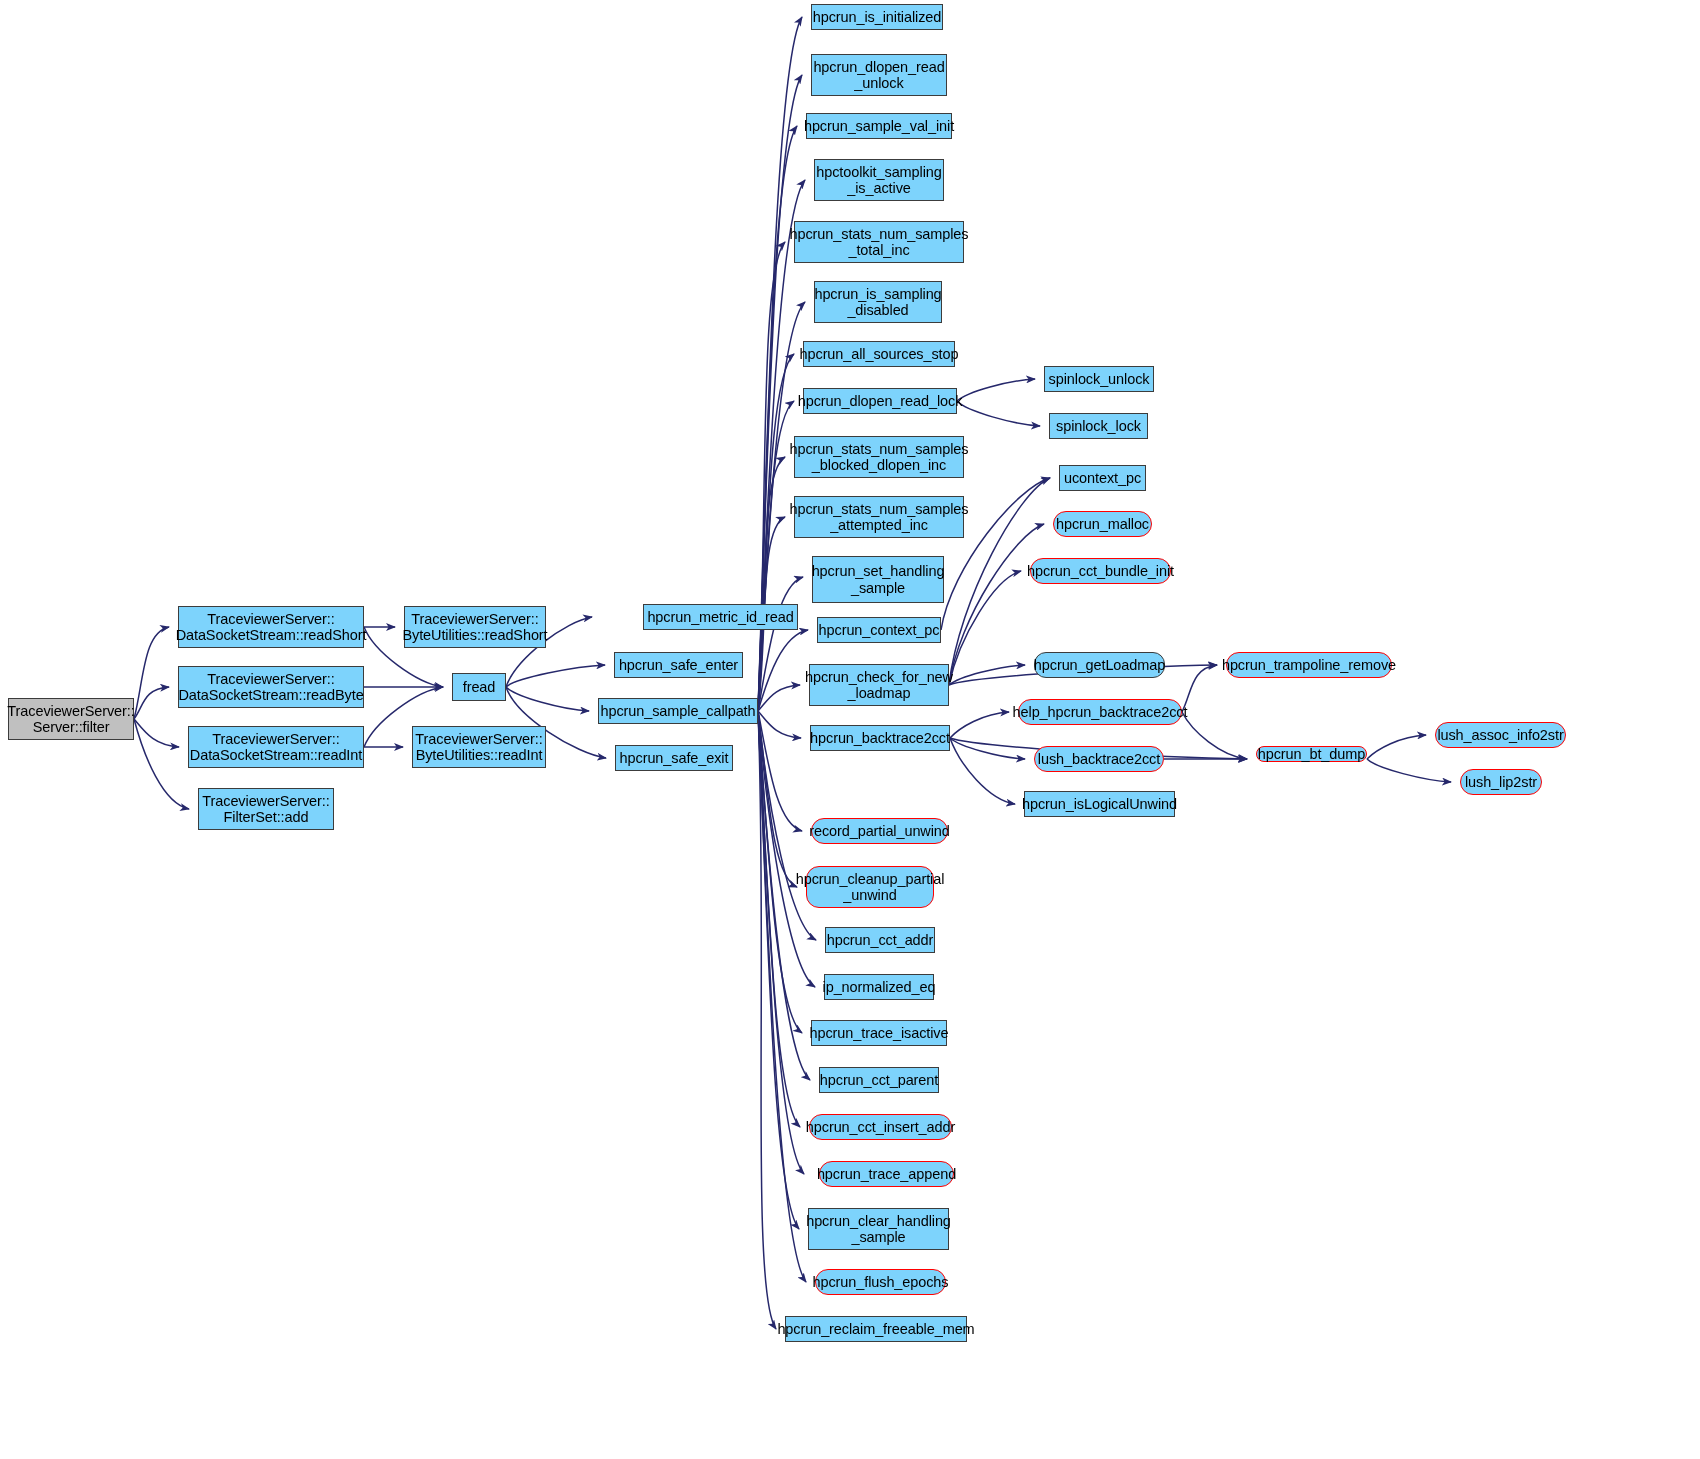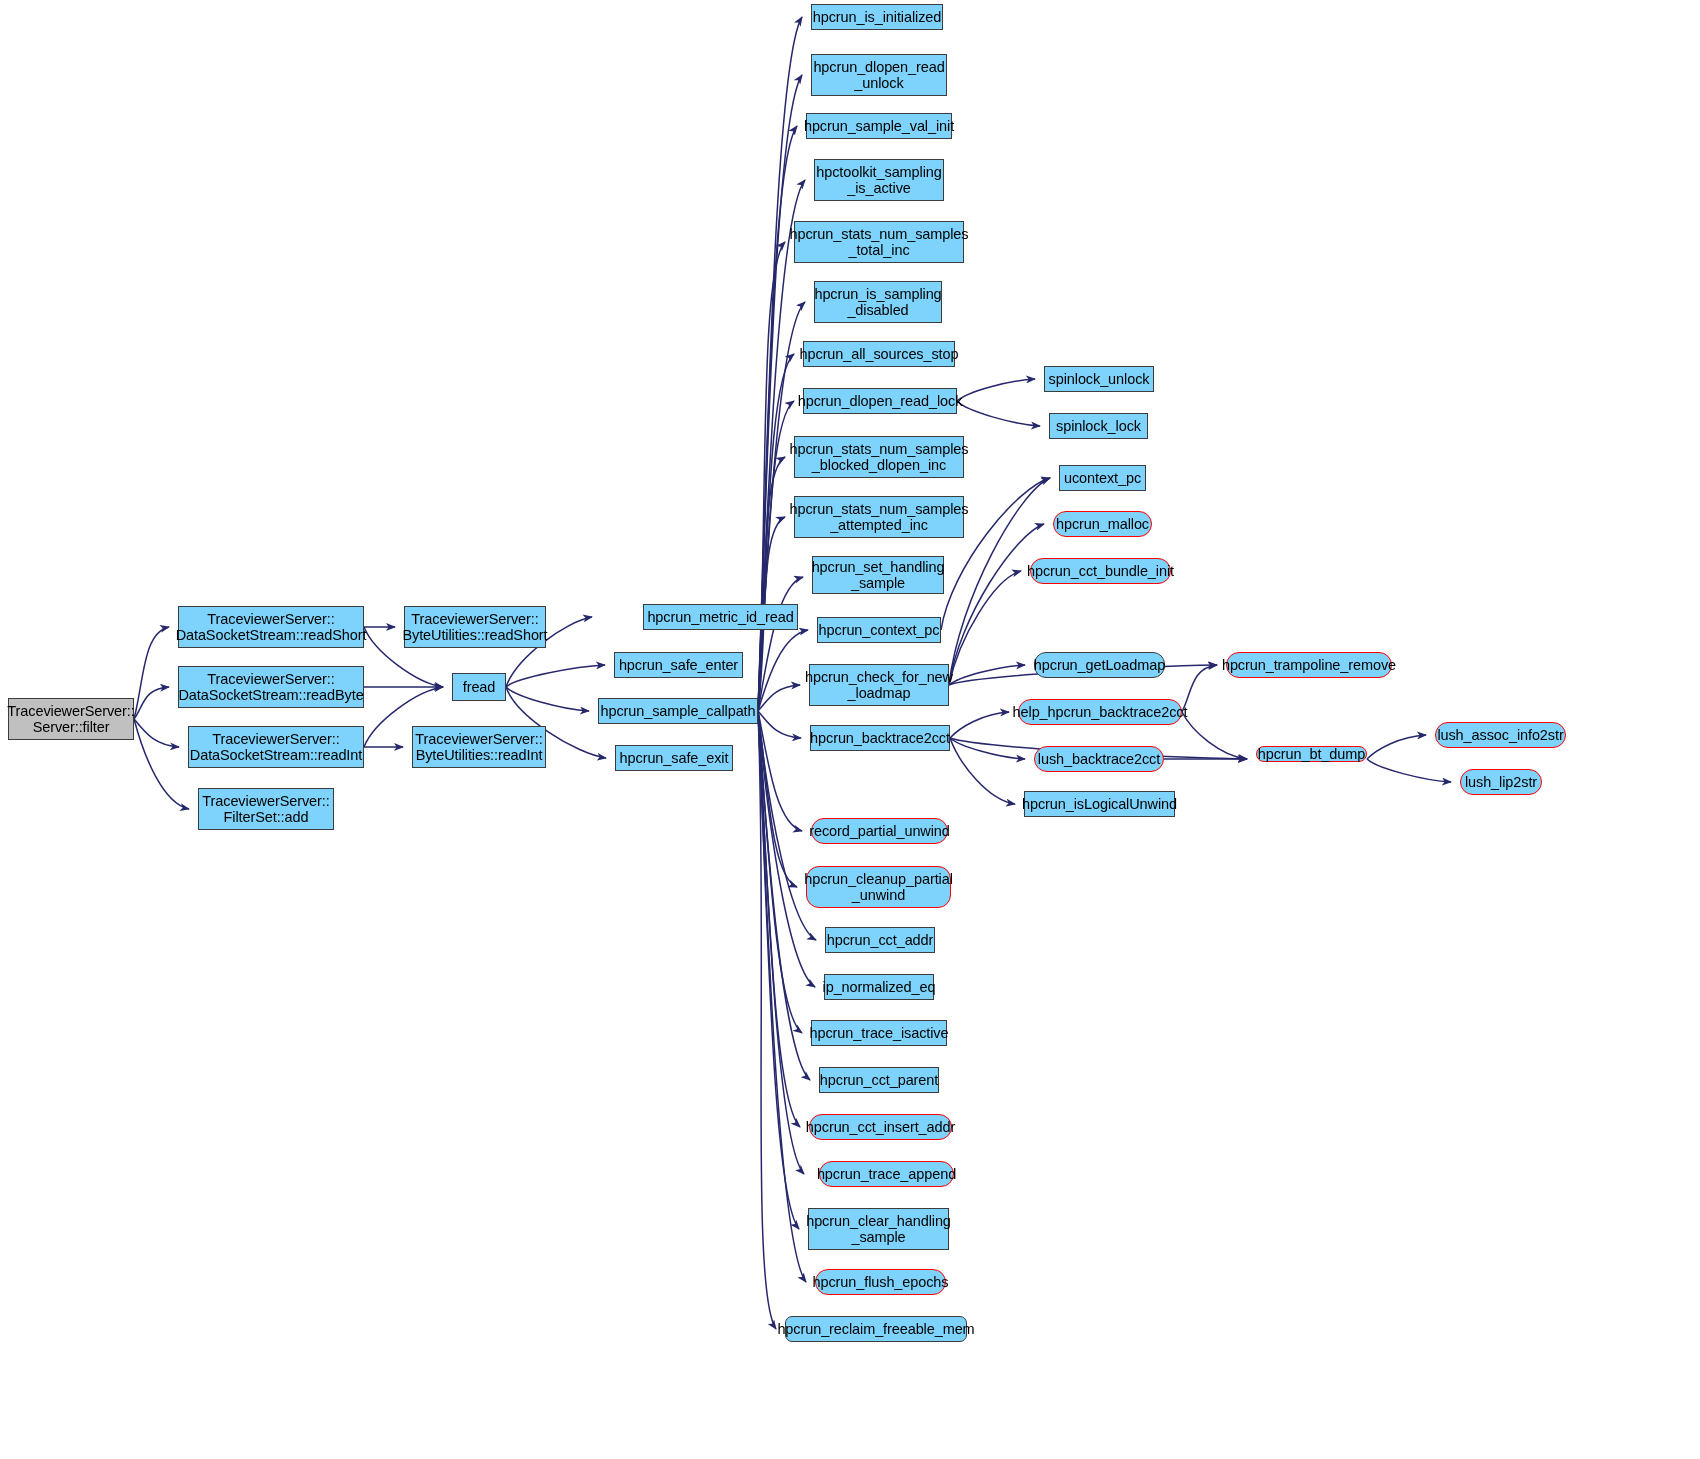--- a/index.html
+++ b/index.html
@@ -146,39 +146,39 @@
       <div class="node" style="left: 794px; top: 221px; width: 170px; height: 42px;">hpcrun_stats_num_samples
 _total_inc</div>
       <div class="node" style="left: 814px; top: 281px; width: 128px; height: 42px;">hpcrun_is_sampling
 _disabled</div>
       <div class="node" style="left: 803px; top: 341px; width: 152px; height: 26px;">hpcrun_all_sources_stop</div>
       <div class="node" style="left: 803px; top: 388px; width: 154px; height: 26px;">hpcrun_dlopen_read_lock</div>
       <div class="node" style="left: 794px; top: 436px; width: 170px; height: 42px;">hpcrun_stats_num_samples
 _blocked_dlopen_inc</div>
       <div class="node" style="left: 794px; top: 496px; width: 170px; height: 42px;">hpcrun_stats_num_samples
 _attempted_inc</div>
-      <div class="node" style="left: 812px; top: 556px; width: 132px; height: 38px;">hpcrun_set_handling
+      <div class="node" style="left: 812px; top: 556px; width: 132px; height: 47px;">hpcrun_set_handling
 _sample</div>
       <div class="node" style="left: 817px; top: 617px; width: 124px; height: 26px;">hpcrun_context_pc</div>
       <div class="node" style="left: 809px; top: 664px; width: 140px; height: 42px;">hpcrun_check_for_new
 _loadmap</div>
       <div class="node" style="left: 810px; top: 725px; width: 140px; height: 26px;">hpcrun_backtrace2cct</div>
       <div class="node red" style="left: 811px; top: 818px; width: 137px; height: 26px;">record_partial_unwind</div>
-      <div class="node red" style="left: 806px; top: 866px; width: 145px; height: 42px;">hpcrun_cleanup_partial
+      <div class="node red" style="left: 806px; top: 866px; width: 128px; height: 42px;">hpcrun_cleanup_partial
 _unwind</div>
       <div class="node" style="left: 825px; top: 927px; width: 110px; height: 26px;">hpcrun_cct_addr</div>
       <div class="node" style="left: 824px; top: 974px; width: 110px; height: 26px;">ip_normalized_eq</div>
       <div class="node" style="left: 811px; top: 1020px; width: 136px; height: 26px;">hpcrun_trace_isactive</div>
       <div class="node" style="left: 819px; top: 1067px; width: 120px; height: 26px;">hpcrun_cct_parent</div>
       <div class="node red" style="left: 809px; top: 1114px; width: 143px; height: 26px;">hpcrun_cct_insert_addr</div>
       <div class="node red" style="left: 819px; top: 1161px; width: 135px; height: 26px;">hpcrun_trace_append</div>
       <div class="node" style="left: 808px; top: 1208px; width: 141px; height: 42px;">hpcrun_clear_handling
 _sample</div>
       <div class="node red" style="left: 815px; top: 1269px; width: 131px; height: 26px;">hpcrun_flush_epochs</div>
-      <div class="node" style="left: 785px; top: 1316px; width: 182px; height: 26px; border-radius: 7px;">hpcrun_reclaim_freeable_mem</div>
+      <div class="node" style="left: 785px; top: 1316px; width: 182px; height: 26px;">hpcrun_reclaim_freeable_mem</div>
       <div class="node" style="left: 1044px; top: 366px; width: 110px; height: 26px;">spinlock_unlock</div>
       <div class="node" style="left: 1049px; top: 413px; width: 99px; height: 26px;">spinlock_lock</div>
       <div class="node" style="left: 1059px; top: 465px; width: 87px; height: 26px;">ucontext_pc</div>
       <div class="node red" style="left: 1053px; top: 511px; width: 99px; height: 26px;">hpcrun_malloc</div>
       <div class="node red" style="left: 1030px; top: 558px; width: 141px; height: 26px;">hpcrun_cct_bundle_init</div>
       <div class="node" style="left: 1034px; top: 652px; width: 131px; height: 26px; border-radius: 12px;">hpcrun_getLoadmap</div>
       <div class="node red" style="left: 1018px; top: 699px; width: 164px; height: 26px;">help_hpcrun_backtrace2cct</div>
       <div class="node red" style="left: 1034px; top: 746px; width: 130px; height: 26px;">lush_backtrace2cct</div>
       <div class="node" style="left: 1024px; top: 791px; width: 151px; height: 26px;">hpcrun_isLogicalUnwind</div>
       <div class="node red" style="left: 1226px; top: 652px; width: 166px; height: 26px;">hpcrun_trampoline_remove</div>

